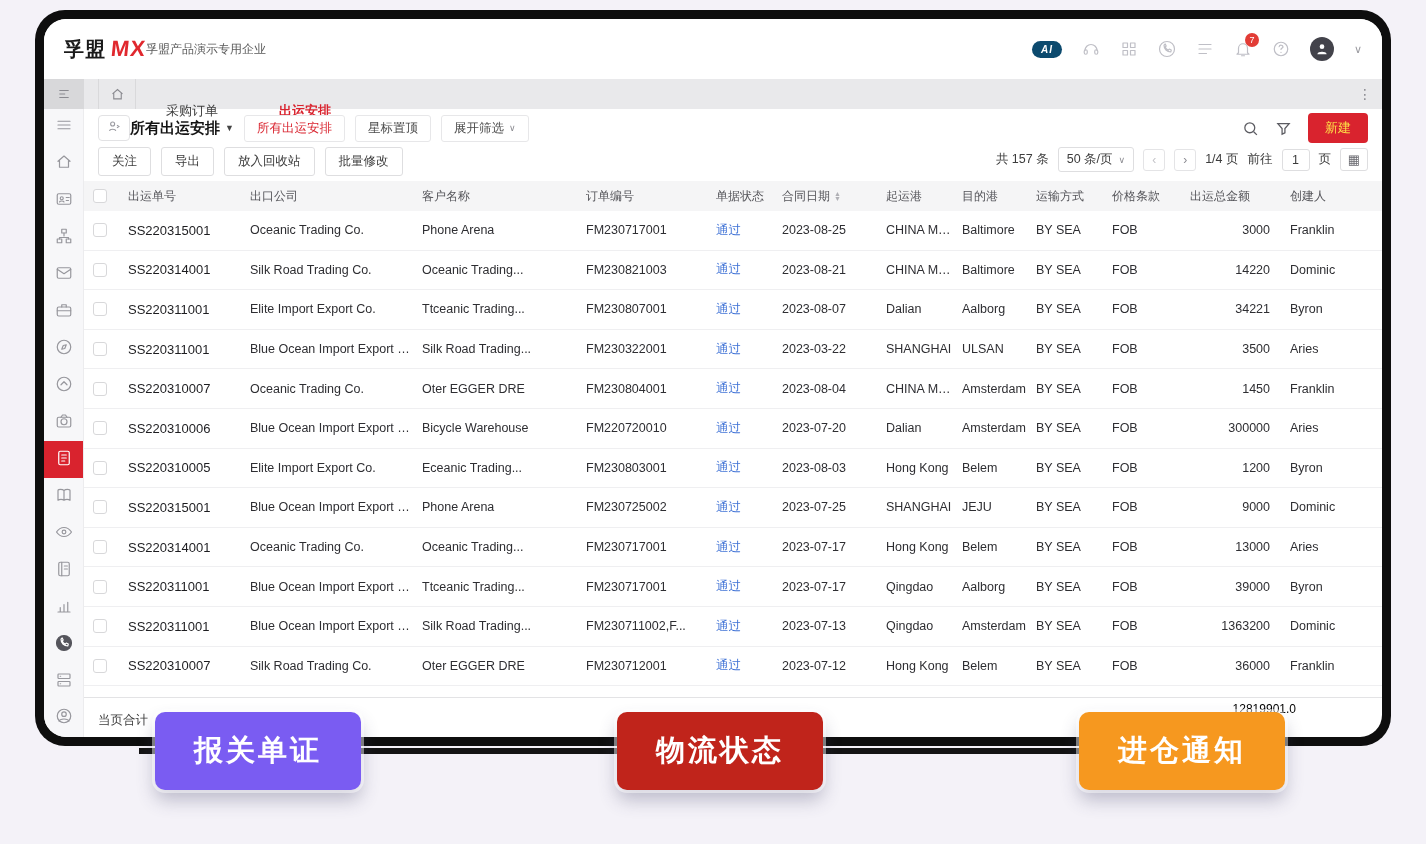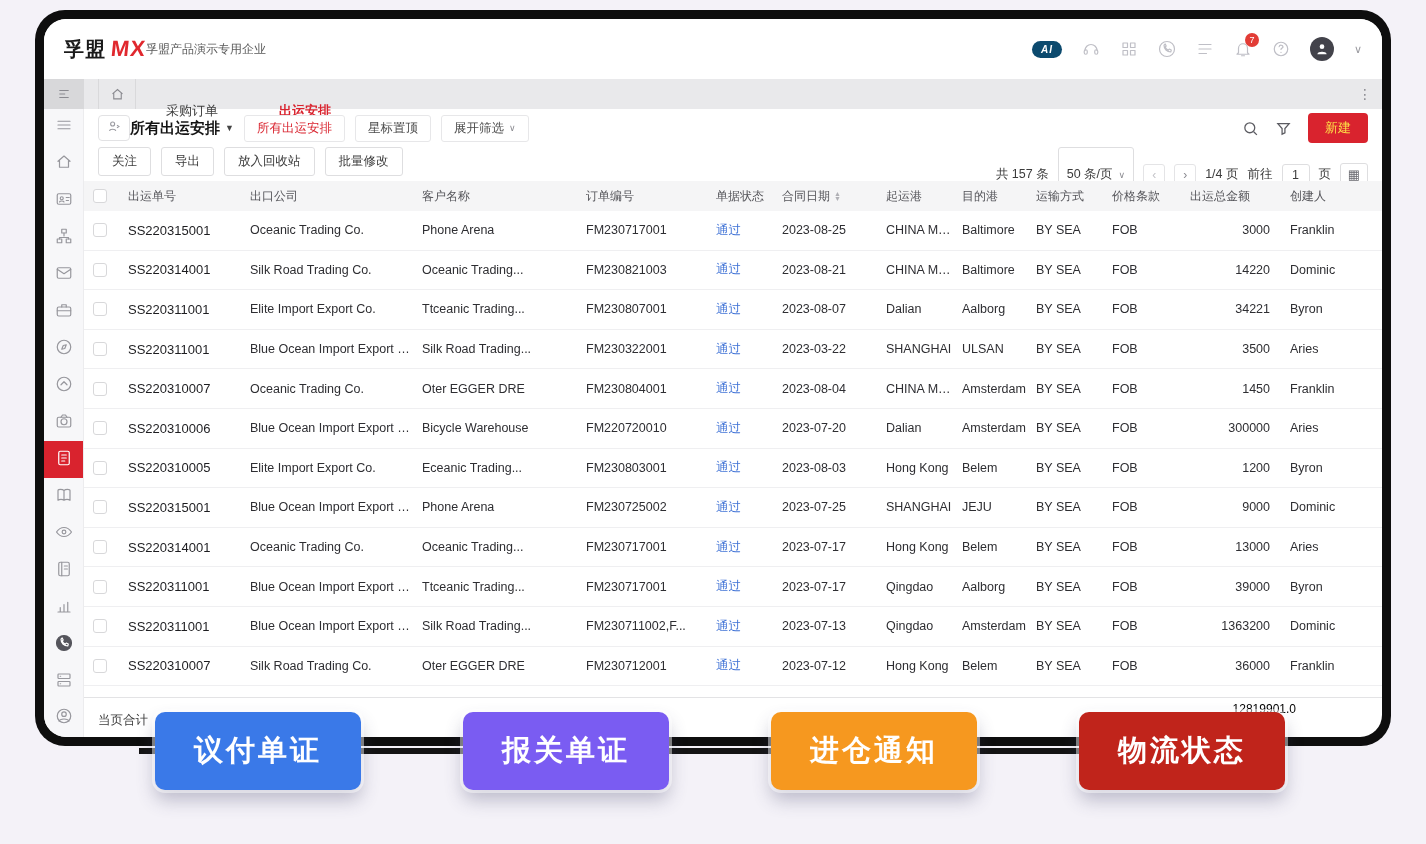--- a/index.html
+++ b/index.html
@@ -60,21 +60,21 @@
   .chip.active { color:#d9232e; }
   .chip .tri { font-size:9px; color:#8a8a90; }
   .filter-right { margin-left:auto; display:flex; align-items:center; gap:16px; color:#5c5c62; }
   .filter-right .icn svg { width:17px; height:17px; display:block; }
   .new-btn { background:#d9232e; color:#fde047; font-size:13px; border:none; border-radius:4px; padding:6px 17px; }
 
   
   .actionbar { height:34px; display:flex; align-items:flex-start; padding:0 14px; gap:10px; flex:0 0 auto; }
   .act-btn { font-size:12.5px; color:#3c3c3c; background:#fff; border:1px solid #dedee0; border-radius:3px; padding:5px 13px; }
   .pager { margin-left:auto; display:flex; align-items:center; gap:9px; font-size:12.5px; color:#3c3c3c; }
-  .pg-select { border:1px solid #dedee0; border-radius:3px; padding:18px 8px; display:flex; align-items:center; gap:6px; }
+  .pg-select { border:1px solid #dedee0; border-radius:3px; padding:3px 8px; display:flex; align-items:center; gap:6px; }
   .pg-select .tri { font-size:9px; color:#8a8a90; }
   .pg-sq { width:22px; height:22px; border:1px solid #e4e4e6; border-radius:3px; display:flex; align-items:center; justify-content:center; font-size:12px; color:#c3c3c8; }
   .pg-sq.en { color:#8a8a90; }
   .pg-input { width:28px; height:22px; border:1px solid #dedee0; border-radius:3px; text-align:center; font-size:12.5px; color:#3c3c3c; background:#fff; }
   .pg-cfg { width:28px; height:23px; border:1px solid #dedee0; border-radius:3px; display:flex; align-items:center; justify-content:center; color:#6a6a70; font-size:13px; }
 
   
   .tbl { flex:1; min-height:0; display:flex; flex-direction:column; }
   .gridrow { display:grid; grid-template-columns:36px 122px 172px 164px 130px 66px 104px 76px 74px 76px 78px 100px 1fr; align-items:center; }
   .thead { height:30px; background:#f5f5f6; font-size:12px; color:#55555a; flex:0 0 auto; }
@@ -556,18 +556,17 @@
         </div>
 
       </div>
     </div>
   </div>
 </div>
 
 <div class="flow">
   <div class="wire"></div>
   <div class="btns" id="flow-btns">
-      <button class="flow-btn" style="background: rgb(58, 121, 232);">议付单证</button>
       <button class="flow-btn" style="background: rgb(122, 92, 242);">报关单证</button>
+      <button class="flow-btn" style="background: rgb(192, 36, 27);">物流状态</button>
       <button class="flow-btn" style="background: rgb(246, 152, 31);">进仓通知</button>
-      <button class="flow-btn" style="background: rgb(192, 36, 27);">物流状态</button>
     </div>
 </div>
 
 </body></html>

